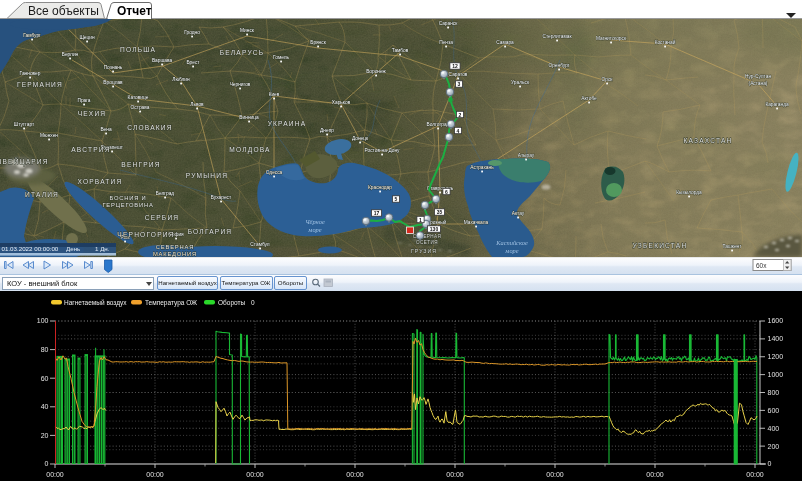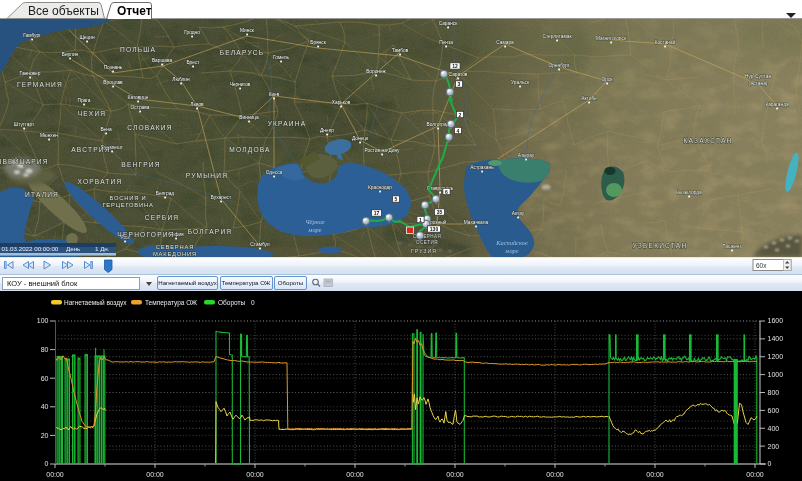--- a/index.html
+++ b/index.html
@@ -841,21 +841,21 @@
 <path d="M84.5,4.5 L90,8 L84.5,11.5 Z" stroke="#4a80c8" stroke-width="0.9" fill="#dbe8f7" stroke-linejoin="round"></path>
 <rect x="90.8" y="4.5" width="1.6" height="7" stroke="#4a80c8" stroke-width="0.9" fill="#dbe8f7" stroke-linejoin="round"></rect>
 <path d="M104.5,3 h7.5 v9.5 l-3.75,3 l-3.75,-3 z" fill="#2a77cc" stroke="#1a5aa8" stroke-width="0.8"></path>
 <rect x="753" y="2.5" width="38" height="11" fill="#ffffff" stroke="#8a8a8a" stroke-width="1"></rect>
 <text x="756" y="10.5" font-size="6.5" fill="#333" font-family="Liberation Sans, sans-serif">60x</text>
 <rect x="783.5" y="2.5" width="7.5" height="11" fill="#f0f0f0" stroke="#aaa" stroke-width="0.7"></rect>
 <path d="M785,6.5 l2.2,-2.5 2.2,2.5 z" fill="#444"></path>
 <path d="M785,9.5 l2.2,2.5 2.2,-2.5 z" fill="#444"></path>
 </svg>
 <div style="position:absolute;left:0;top:274px;width:802px;height:17px;background:linear-gradient(180deg,#fdfdfe 0%,#eef3fa 45%,#dfe8f4 55%,#d5e1f0 100%);border-top:1.5px solid #a9c3df;box-sizing:border-box"></div>
-<div style="position:absolute;left:2px;top:276.5px;width:138px;height:13px;background:#fff;border:1px solid #8aa0b8;box-sizing:border-box;font-size:7.5px;color:#111;line-height:11px;padding-left:4px;font-family:'Liberation Sans',sans-serif">КОУ - внешний блок</div>
+<div style="position:absolute;left:2px;top:276.5px;width:152px;height:13px;background:#fff;border:1px solid #8aa0b8;box-sizing:border-box;font-size:7.5px;color:#111;line-height:11px;padding-left:4px;font-family:'Liberation Sans',sans-serif">КОУ - внешний блок</div>
 <svg style="position:absolute;left:144px;top:276.5px" width="10" height="13">
       <path d="M2,5 h6 l-3,4 z" fill="#444"></path>
     </svg>
 <div style="position:absolute;top:276px;height:14px;border:1px solid #6593cf;border-radius:2px;background:linear-gradient(180deg,#f8fbff,#d8e6f8);box-sizing:border-box;font-size:6.1px;color:#111;text-align:center;line-height:12px;white-space:nowrap;overflow:hidden;font-family:'Liberation Sans',sans-serif;left:157px;width:61px;white-space:nowrap;overflow:hidden">Нагнетаемый воздух</div>
 <div style="position:absolute;top:276px;height:14px;border:1px solid #6593cf;border-radius:2px;background:linear-gradient(180deg,#f8fbff,#d8e6f8);box-sizing:border-box;font-size:6.1px;color:#111;text-align:center;line-height:12px;white-space:nowrap;overflow:hidden;font-family:'Liberation Sans',sans-serif;left:219.5px;width:53px">Температура ОЖ</div>
 <div style="position:absolute;top:276px;height:14px;border:1px solid #6593cf;border-radius:2px;background:linear-gradient(180deg,#f8fbff,#d8e6f8);box-sizing:border-box;font-size:6.1px;color:#111;text-align:center;line-height:12px;white-space:nowrap;overflow:hidden;font-family:'Liberation Sans',sans-serif;left:274px;width:33px">Обороты</div>
 <svg style="position:absolute;left:310px;top:276px" width="26" height="14">
 <circle cx="5.5" cy="6" r="2.8" fill="none" stroke="#5a6a7a" stroke-width="1.1"></circle>
       <line x1="7.6" y1="8.1" x2="10" y2="10.5" stroke="#5a6a7a" stroke-width="1.3"></line>
 <rect x="14" y="3" width="8.5" height="7.5" fill="#c3c9d2" stroke="#a8b0bc" stroke-width="0.8"></rect>

